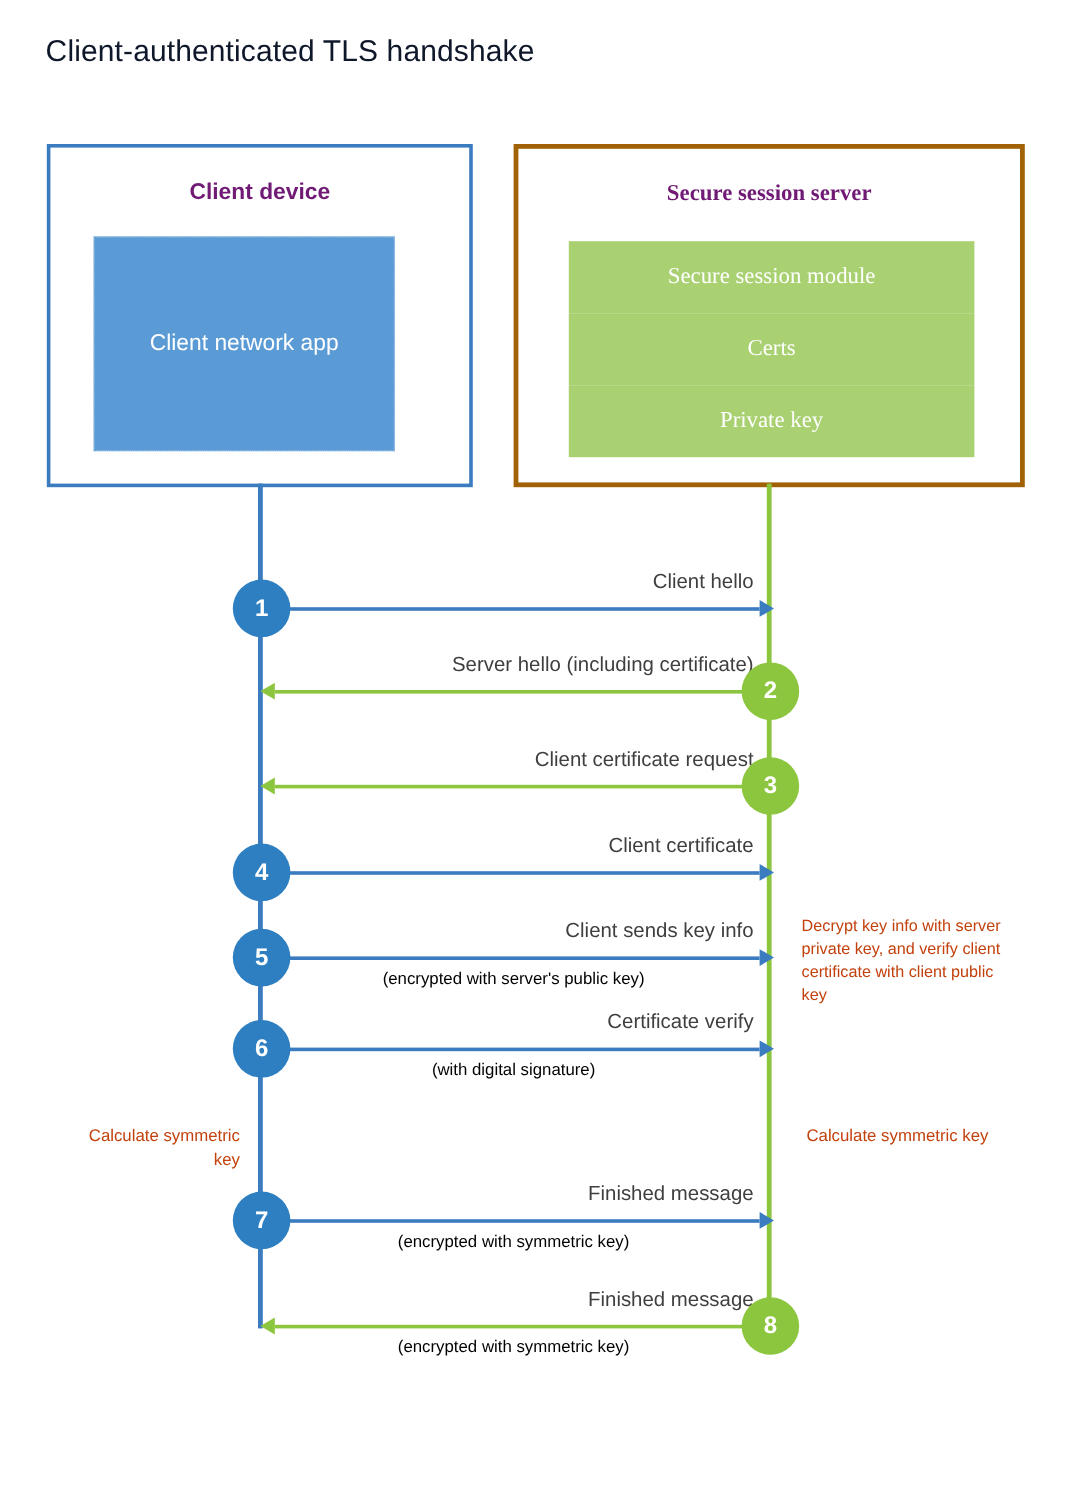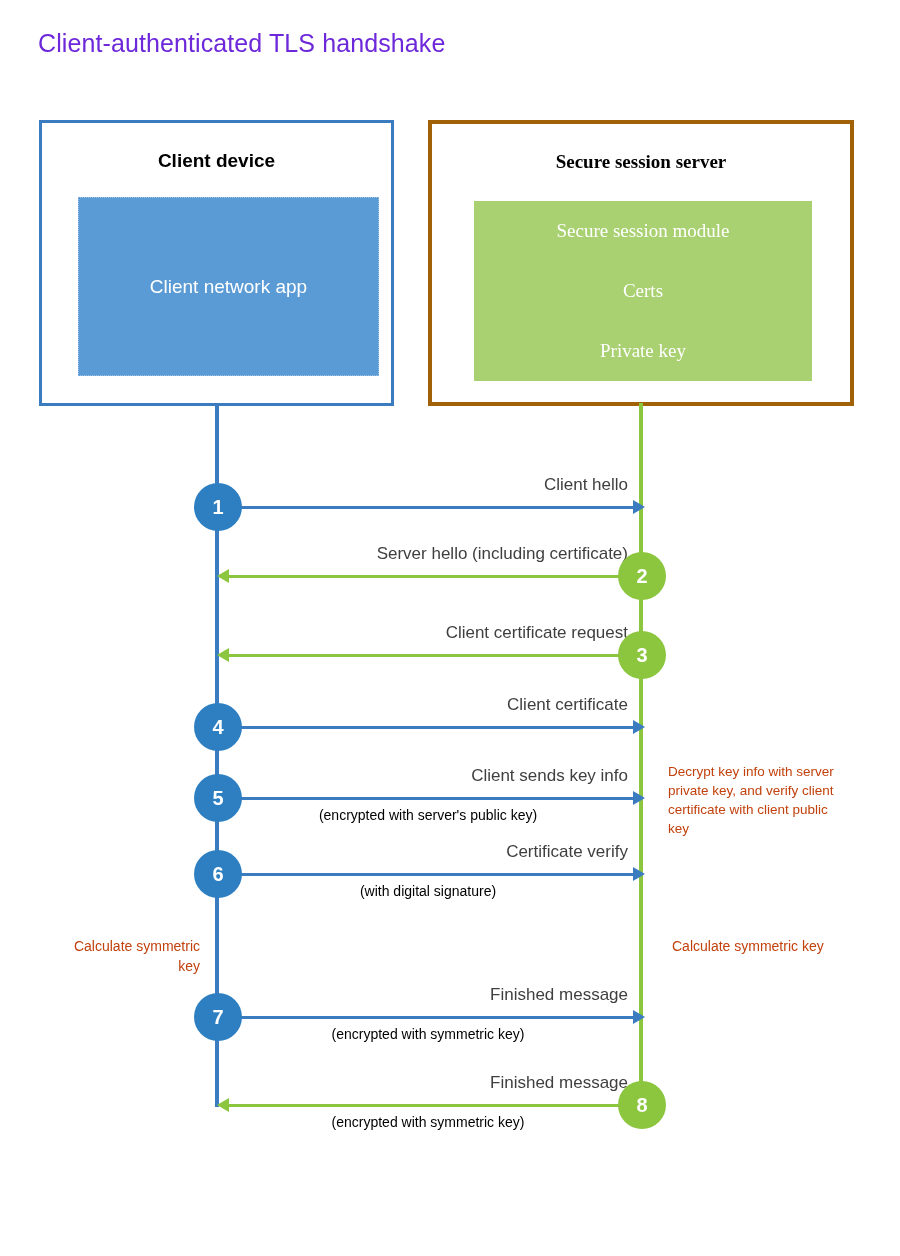--- a/index.html
+++ b/index.html
@@ -19,21 +19,21 @@
     overflow: hidden;
   }
 
   
   .title {
     position: absolute;
     left: 38px;
     top: 29px;
     font-size: 25px;
     font-weight: 400;
-    color: #6d28d9;
+    color: #0f172a;
     letter-spacing: 0.1px;
     white-space: nowrap;
   }
 
   
   .node-box {
     position: absolute;
     background: #ffffff;
     box-sizing: border-box;
   }
@@ -53,28 +53,28 @@
     font-family: Liberation Serif, serif;
   }
   .box-title {
     position: absolute;
     left: 0;
     right: 0;
     top: 27px;
     text-align: center;
     font-size: 19px;
     font-weight: bold;
-    color: #000000;
+    color: #701a75;
   }
 
   .client-app {
     position: absolute;
     left: 36px;
     top: 74px;
-    width: 301px;
+    width: 251px;
     height: 179px;
     background: #5b9bd5;
     border: 1px dotted #9dc3e6;
     box-sizing: border-box;
     display: flex;
     align-items: center;
     justify-content: center;
     text-align: center;
     color: #ffffff;
     font-size: 19px;

